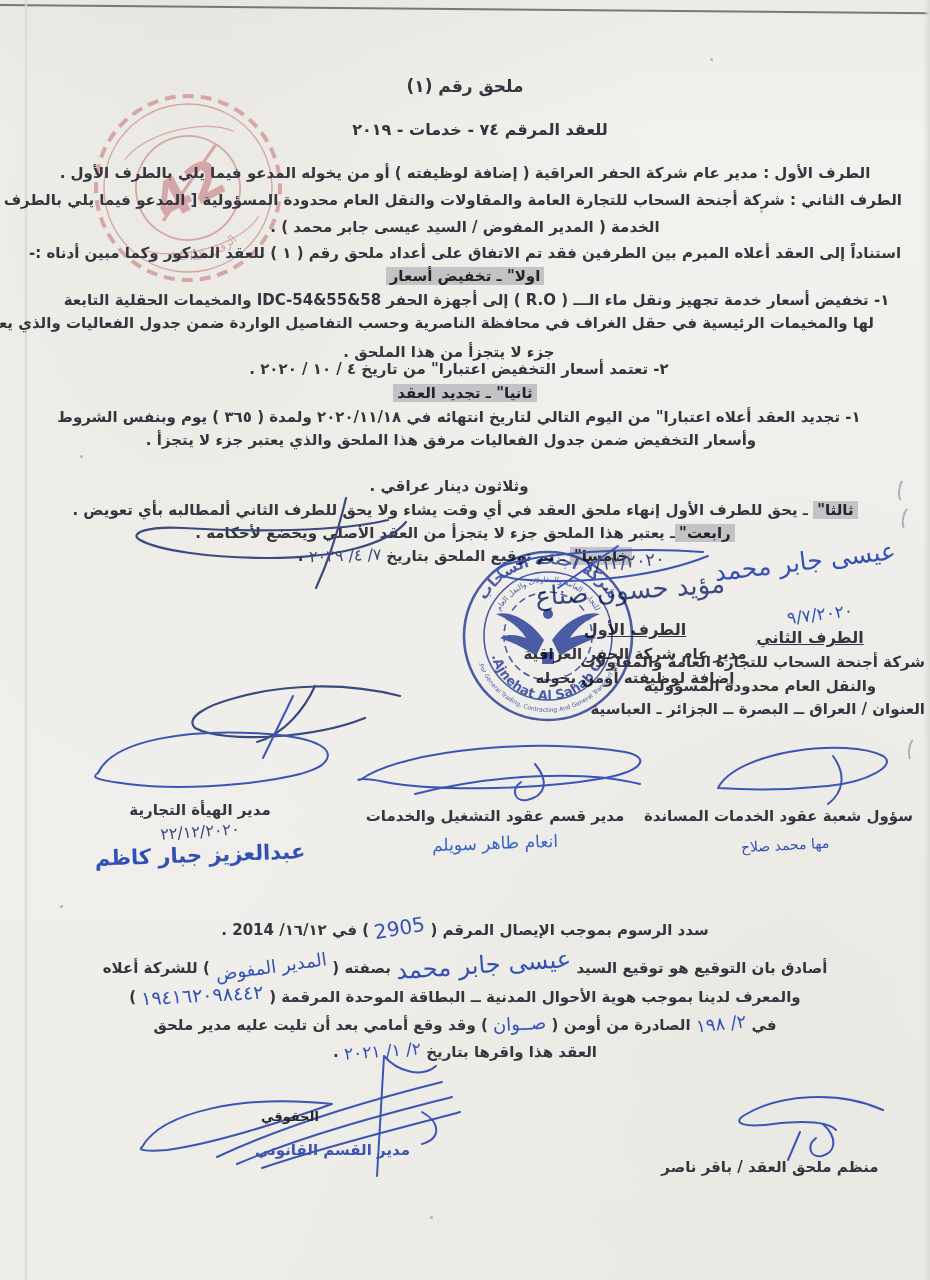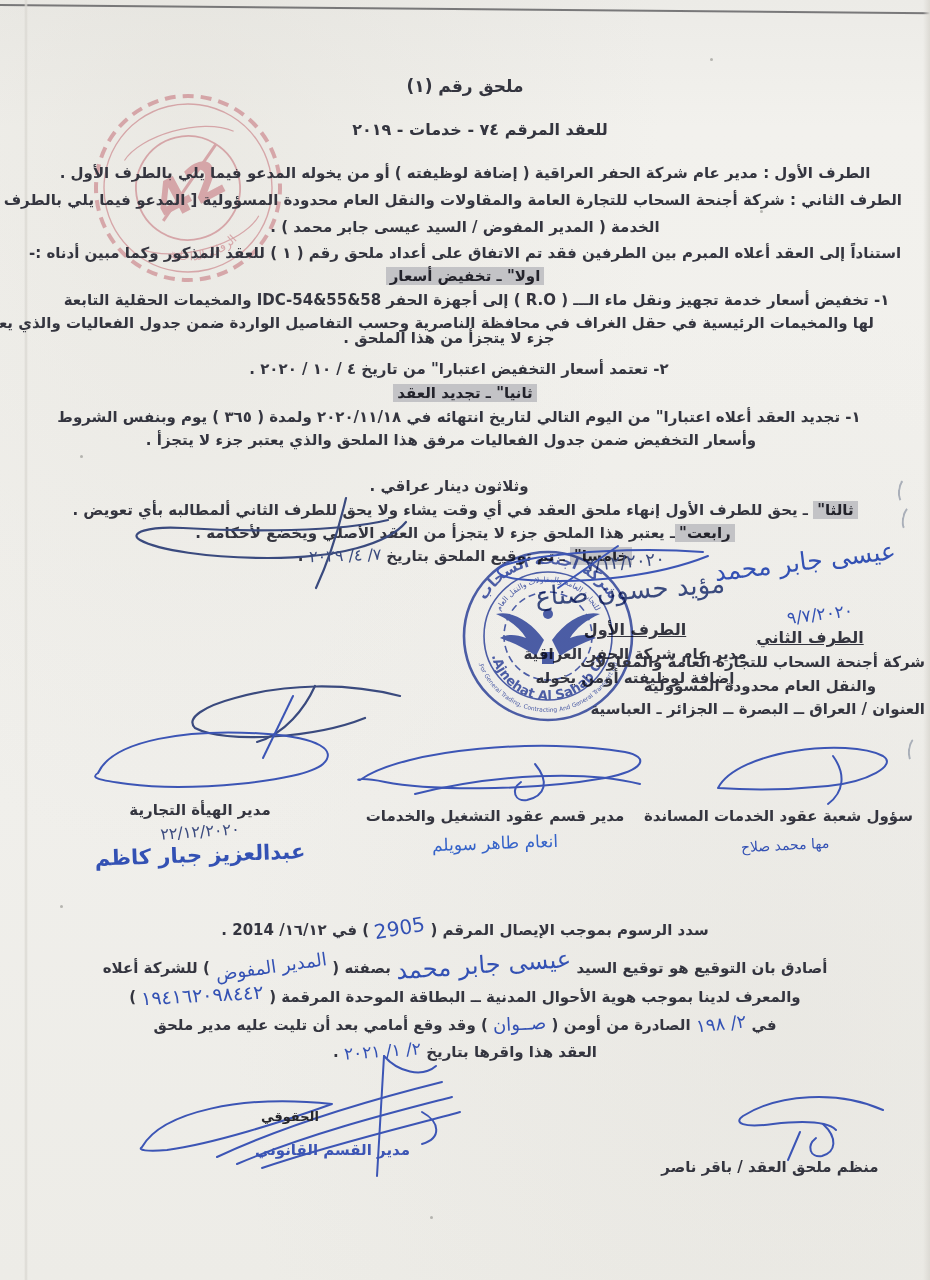--- a/index.html
+++ b/index.html
@@ -72,21 +72,21 @@
   <div class="ln center" style="top:120px; font-size:16px; transform:translateX(15px);">للعقد المرقم  ٧٤ - خدمات - ٢٠١٩</div>
 
   <div class="ln" style="top:163px;">الطرف الأول : مدير عام شركة الحفر العراقية ( إضافة لوظيفته ) أو من يخوله المدعو فيما يلي بالطرف الأول .</div>
   <div class="ln" style="top:190px;">الطرف الثاني : شركة أجنحة السحاب للتجارة العامة والمقاولات والنقل العام محدودة المسؤولية [ المدعو فيما يلي بالطرف الثاني أو مقدم</div>
   <div class="ln" style="top:217px;">الخدمة ( المدير المفوض / السيد عيسى جابر محمد ) .</div>
   <div class="ln" style="top:243px;">استناداً إلى العقد أعلاه المبرم بين الطرفين فقد تم الاتفاق على أعداد ملحق رقم ( ١ ) للعقد المذكور وكما مبين أدناه :-</div>
 
   <div class="ln" style="top:266px;"><span class="hl">اولا" ـ تخفيض أسعار</span></div>
   <div class="ln" style="top:290px; right:40px;margin-left:35px;">١-  تخفيض أسعار خدمة تجهيز ونقل ماء الـــ ( R.O )  إلى أجهزة الحفر IDC-54&amp;55&amp;58 والمخيمات الحقلية التابعة</div>
   <div class="ln" style="top:313px; right:56px;">لها والمخيمات الرئيسية في حقل الغراف في محافظة الناصرية وحسب التفاصيل الواردة ضمن جدول الفعاليات والذي يعتبر</div>
-  <div class="ln" style="top:328px; right:60px;">جزء لا يتجزأ من هذا الملحق .</div>
+  <div class="ln" style="top:342px; right:60px;">جزء لا يتجزأ من هذا الملحق .</div>
   <div class="ln" style="top:359px; right:40px;">٢-  تعتمد أسعار التخفيض اعتبارا" من تاريخ ٤ / ١٠ / ٢٠٢٠  .</div>
 
   <div class="ln" style="top:383px;"><span class="hl">ثانيا" ـ تجديد العقد</span></div>
   <div class="ln" style="top:407px; right:40px;">١-  تجديد العقد أعلاه اعتبارا" من اليوم التالي لتاريخ انتهائه في ٢٠٢٠/١١/١٨ ولمدة ( ٣٦٥ ) يوم وبنفس الشروط</div>
   <div class="ln" style="top:430px; right:56px;">وأسعار التخفيض ضمن جدول الفعاليات مرفق هذا الملحق والذي يعتبر جزء لا يتجزأ  .</div>
   <div class="ln" style="top:476px; right:60px;">وثلاثون دينار عراقي .</div>
 
   <div class="ln" style="top:500px;"><span class="hl">ثالثا"</span><span> ـ يحق للطرف الأول إنهاء ملحق العقد في أي وقت يشاء ولا يحق للطرف الثاني ألمطالبه بأي تعويض .</span></div>
   <div class="ln" style="top:523px;"><span class="hl">رابعت"</span><span>ـ يعتبر هذا الملحق جزء لا يتجزأ من العقد الأصلي ويخضع لأحكامه .</span></div>
   <div class="ln" style="top:546px;"><span class="hl">خامسا"</span><span> ـ تم توقيع الملحق بتاريخ </span><span class="hw hw-ink" style="font-size:16px; transform:rotate(-2deg);">٧/ ٤/ ٢٠٢٩</span><span> .</span></div>

